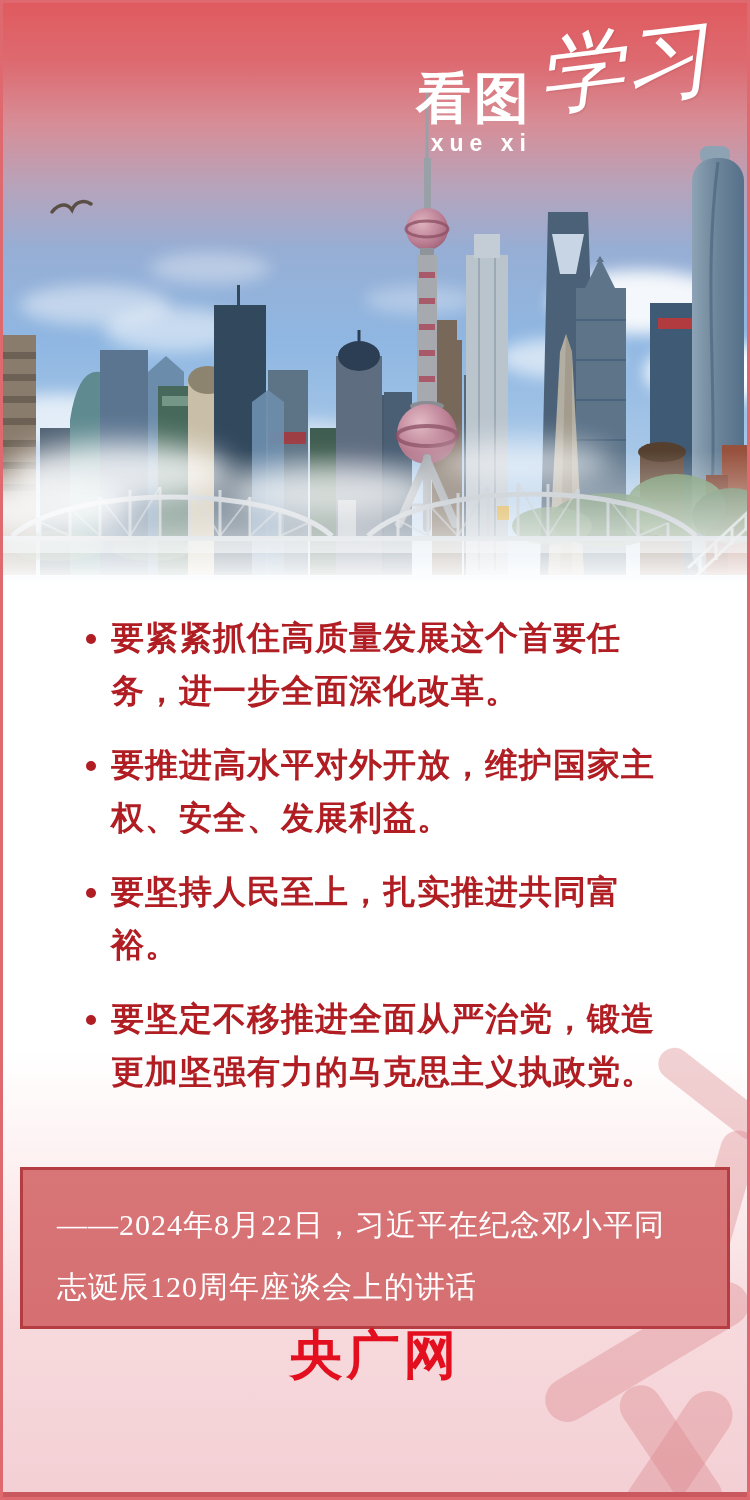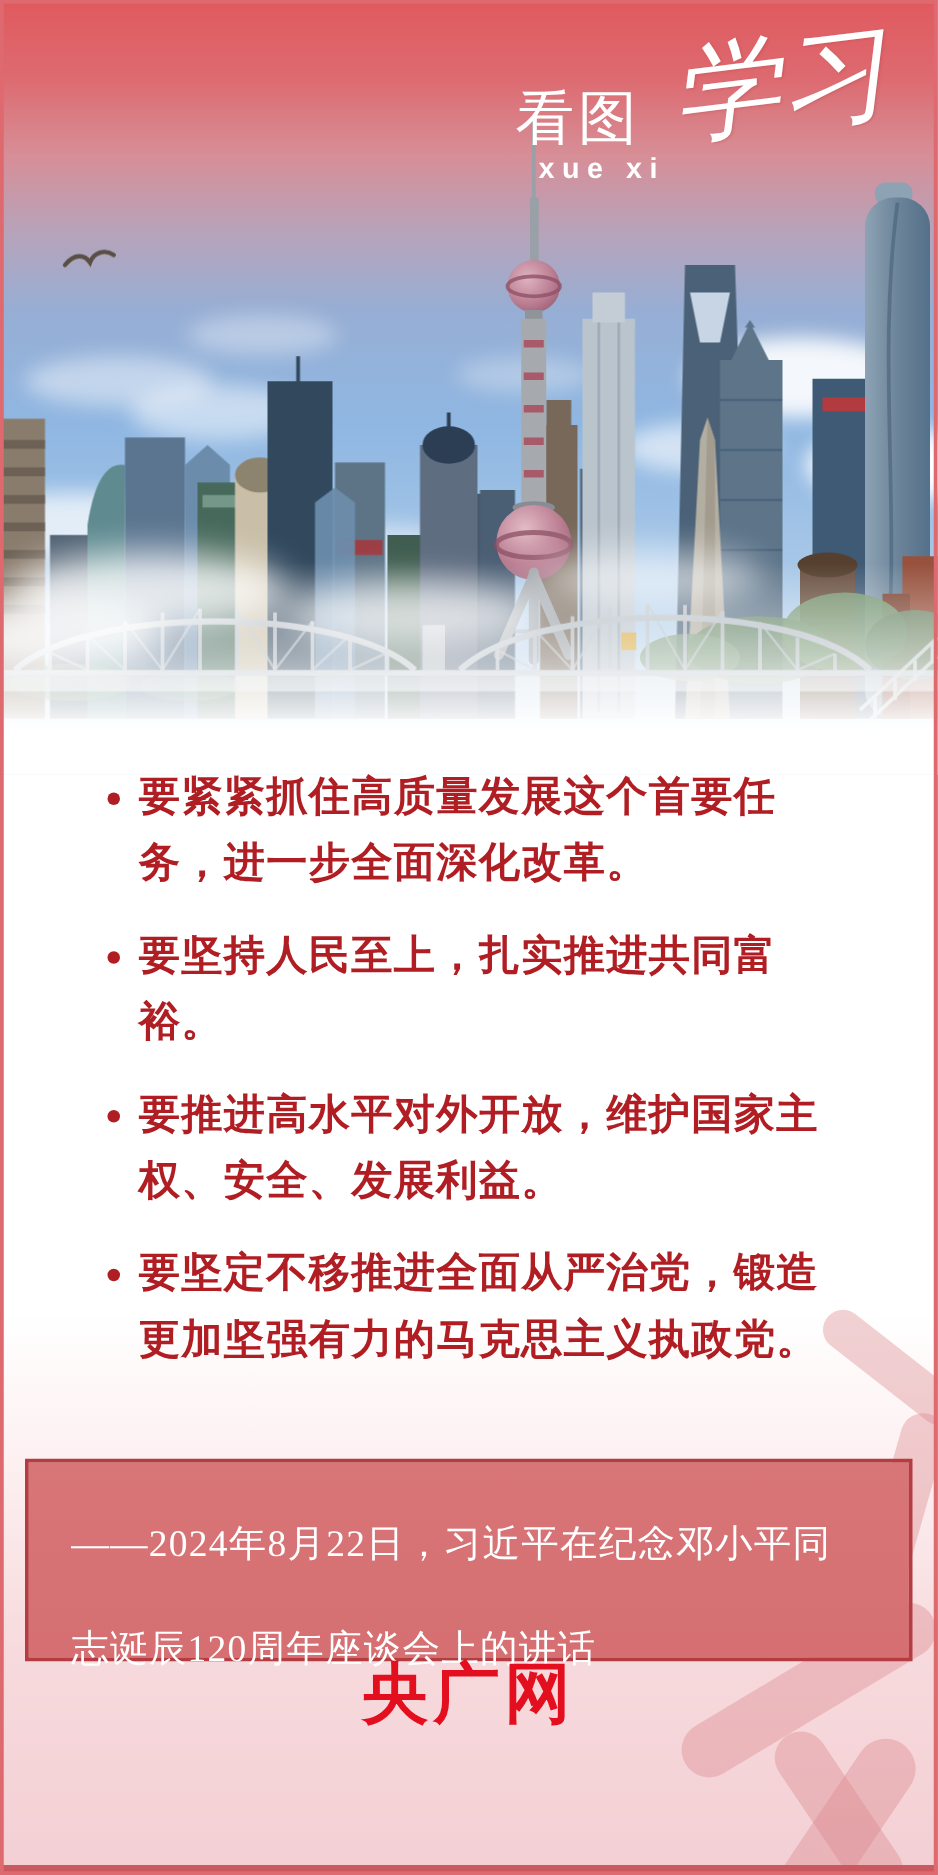--- a/index.html
+++ b/index.html
@@ -10,21 +10,21 @@
     overflow:hidden;
     background:linear-gradient(180deg,#ffffff 0%,#ffffff 70%,#fdf0f1 78%,#f7dadd 88%,#f3cfd4 100%);
     font-family:"Liberation Serif","DejaVu Serif",serif;
   }
   
   .photo{position:absolute;top:0;left:0;width:750px;height:620px;z-index:1;}
   .photo svg{display:block;}
   
   .logo{position:absolute;top:30px;right:40px;display:flex;align-items:flex-start;color:#fff;z-index:3;}
   .logo-left{margin-top:38px;text-align:center;}
-  .logo-main{font-family:"Liberation Sans","DejaVu Sans",sans-serif;font-weight:normal;font-size:47px;letter-spacing:3px;display:block;line-height:1.1;}
+  .logo-main{font-family:"Liberation Sans","DejaVu Sans",sans-serif;font-weight:bold;font-size:55px;letter-spacing:3px;display:block;line-height:1.1;text-align:right;}
   .logo-pinyin{font-family:"Liberation Sans","DejaVu Sans",sans-serif;font-weight:bold;font-size:23px;letter-spacing:6px;display:block;margin-top:1px;margin-left:38px;}
   .logo-calli{font-size:86px;line-height:1;font-style:italic;margin-left:6px;display:block;transform:rotate(-7deg) translateY(-6px);text-shadow:1px 1px 2px rgba(160,60,60,.25);}
   
   .bullets{position:absolute;top:612px;left:84px;width:600px;margin:0;padding:0;list-style:none;z-index:2;}
   .bullets li{
     position:relative;padding-left:27px;margin:0 0 21px 0;
     color:#b01e23;font-weight:bold;font-size:33px;line-height:53px;letter-spacing:1px;
   }
   .bullets .dot{position:absolute;left:2px;top:22px;width:10px;height:10px;border-radius:50%;background:#b01e23;}
   
@@ -35,21 +35,21 @@
   .wm4{left:532px;top:1330px;width:230px;height:44px;transform:rotate(-31deg);}
   .wm5{left:642px;top:1378px;width:48px;height:200px;transform:rotate(34deg);}
   .wm6{left:596px;top:1430px;width:150px;height:42px;transform:rotate(56deg);}
   
   .attribution{
     position:absolute;left:20px;top:1167px;width:710px;height:162px;box-sizing:border-box;
     border:3px solid #b53d41;
     background:linear-gradient(180deg,#d87577 0%,#d56f72 100%);
     color:#ffffff;z-index:2;
   }
-  .attribution p{margin:0;padding:24px 34px 0 34px;font-size:30px;line-height:84px;letter-spacing:1px;}
+  .attribution p{margin:0;padding:24px 34px 0 34px;font-size:30px;line-height:62px;letter-spacing:1px;}
   
   .footer-logo{
     position:absolute;top:1320px;left:0;width:750px;text-align:center;z-index:3;
     font-family:"Liberation Sans","DejaVu Sans",sans-serif;
     font-weight:800;font-size:53px;letter-spacing:4px;color:#e30f1e;
   }
   .bottom-strip{position:absolute;left:0;bottom:0;width:750px;height:8px;background:#c9595f;z-index:4;}
   .page-border{position:absolute;inset:0;border:3px solid #de696e;pointer-events:none;z-index:10;}
 </style>
 </head>
@@ -280,22 +280,22 @@
   <div class="logo">
     <div class="logo-left">
       <span class="logo-main">看图</span>
       <span class="logo-pinyin">xue xi</span>
     </div>
     <span class="logo-calli">学习</span>
   </div>
 
   <ul class="bullets">
     <li><span class="dot"></span><span>要紧紧抓住高质量发展这个首要任务，进一步全面深化改革。</span></li>
+    <li><span class="dot"></span><span>要推进高水平对外开放，维护国家主权、安全、发展利益。</span></li>
     <li><span class="dot"></span><span>要坚持人民至上，扎实推进共同富裕。</span></li>
-    <li><span class="dot"></span><span>要推进高水平对外开放，维护国家主权、安全、发展利益。</span></li>
     <li><span class="dot"></span><span>要坚定不移推进全面从严治党，锻造更加坚强有力的马克思主义执政党。</span></li>
   </ul>
 
   <div class="wm wm1"></div>
   <div class="wm wm2"></div>
   <div class="wm wm3"></div>
   <div class="wm wm4"></div>
   <div class="wm wm5"></div>
   <div class="wm wm6"></div>
 

